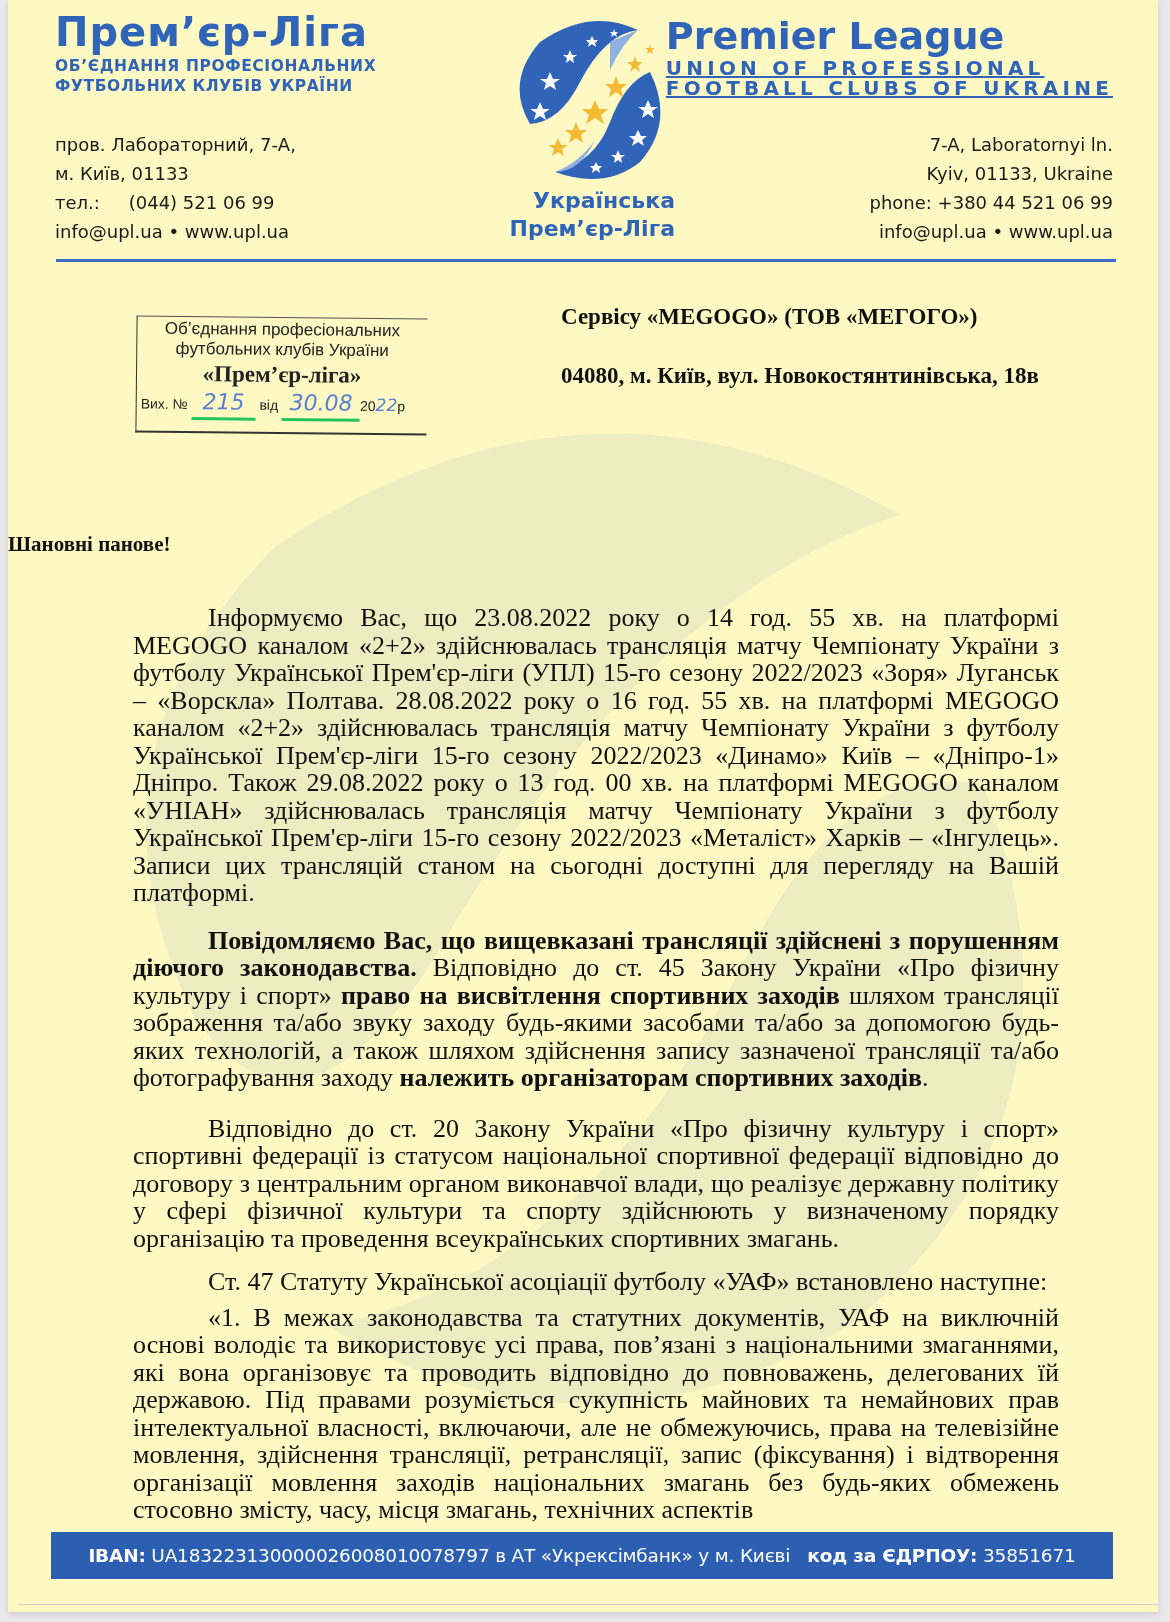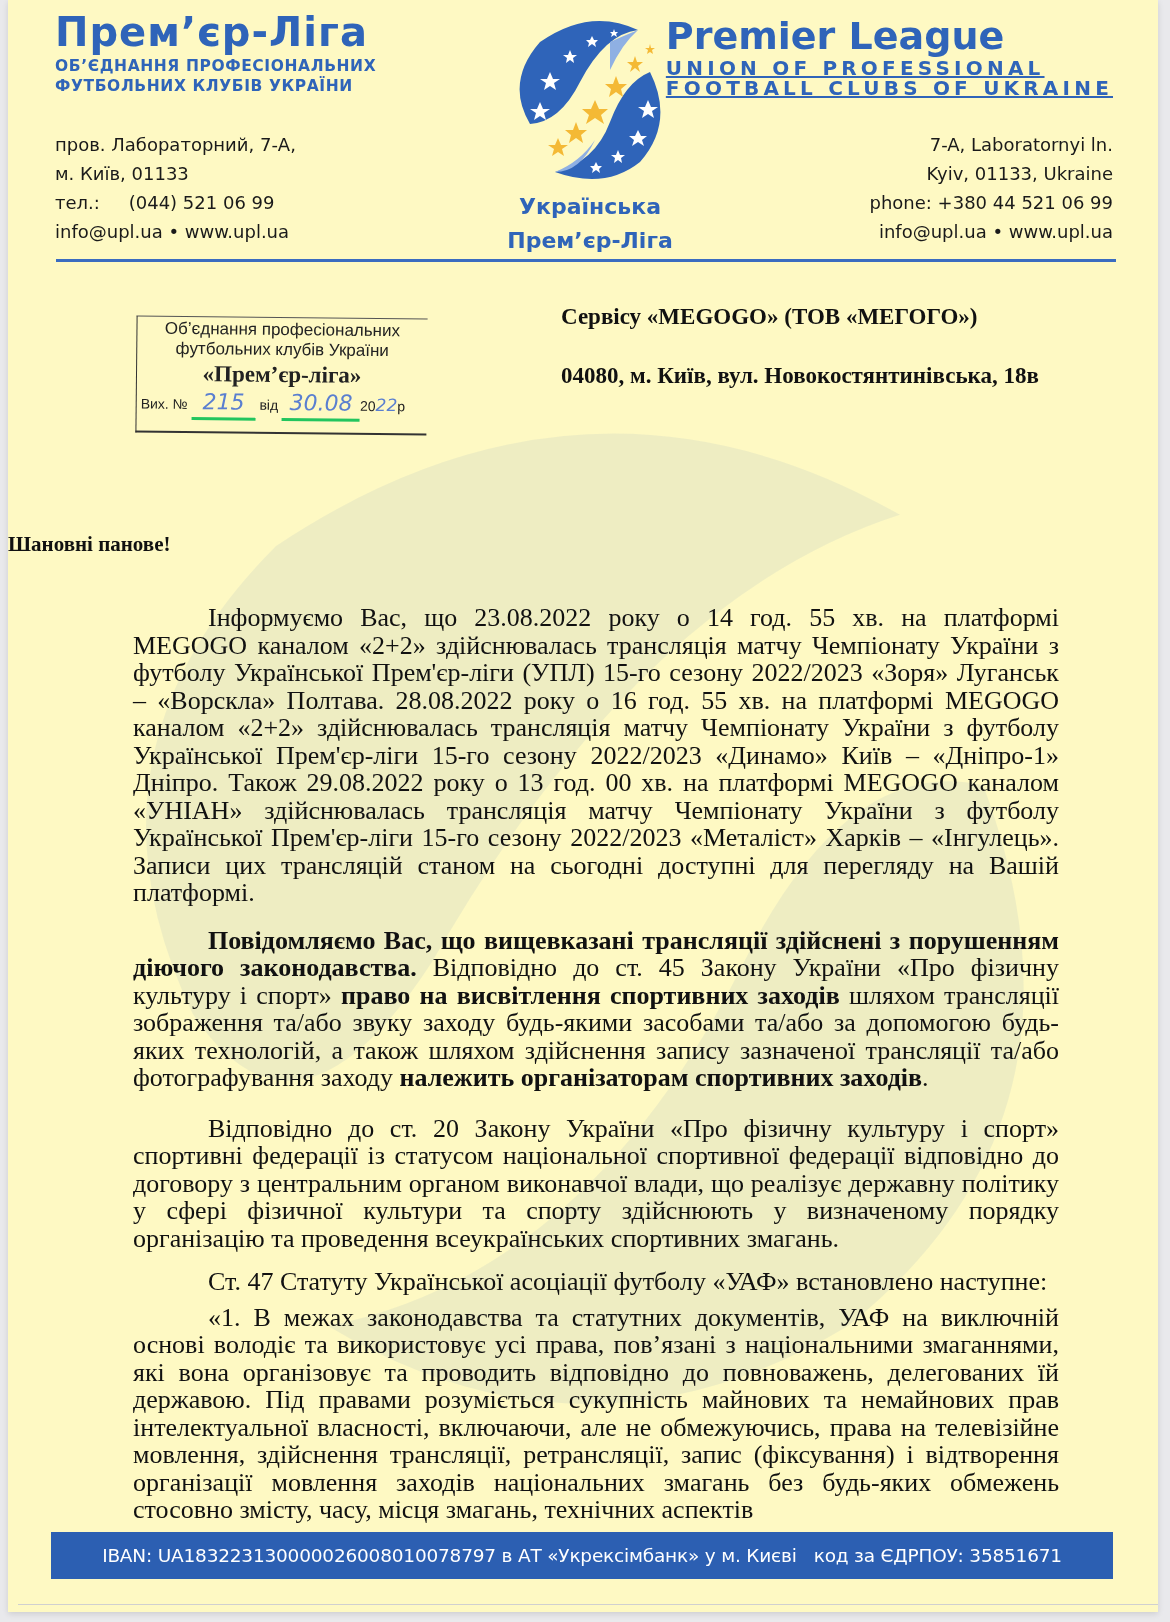--- a/index.html
+++ b/index.html
@@ -19,21 +19,21 @@
   .brand-ua { font-family: "DejaVu Sans", sans-serif; font-weight: bold; color: #2f64b9; font-size: 40px; line-height: 48px; letter-spacing: 1px; }
   .brand-sub { font-family: "DejaVu Sans", sans-serif; font-weight: bold; color: #2f64b9; font-size: 15.5px; line-height: 20px; letter-spacing: 0.6px; }
   .addr { font-family: "DejaVu Sans", sans-serif; font-size: 18px; line-height: 29px; color: #1a1a1a; }
   .addr-left { position: absolute; left: 47px; top: 130px; }
   .addr-left .phone-row span.lbl { display: inline-block; width: 68px; }
   .hdr-right { position: absolute; right: 45px; top: 14px; }
   .brand-en { font-family: "DejaVu Sans", sans-serif; font-weight: bold; color: #2f64b9; font-size: 38px; line-height: 44px; }
   .brand-en-sub { font-family: "DejaVu Sans", sans-serif; font-weight: bold; color: #2f64b9; font-size: 20px; line-height: 20px; letter-spacing: 4.2px; text-decoration: underline; }
   .addr-right { position: absolute; right: 45px; top: 130px; text-align: right; }
   .logo { position: absolute; left: 497px; top: 12px; width: 170px; height: 230px; text-align: center; }
-  .logo-text { font-family: "DejaVu Sans", sans-serif; font-weight: bold; color: #2f64b9; font-size: 22px; line-height: 26px; margin-top: 8px; }
+  .logo-text { font-family: "DejaVu Sans", sans-serif; font-weight: bold; color: #2f64b9; font-size: 22px; line-height: 26px; margin-top: 2px; text-align: right; }
   .hdr-line { position: absolute; left: 48px; top: 259px; width: 1060px; height: 3px; background: #3a6cc0; }
   
   .stamp {
     position: absolute; left: 128px; top: 317px; width: 290px; height: 114px;
     border-left: 1.5px solid #333; border-top: 1.5px solid #555; border-bottom: 2px solid #333;
     transform: rotate(0.6deg); font-family: "Liberation Sans", sans-serif; color: #222; text-align: center;
   }
   .stamp .l1 { font-size: 17px; line-height: 20px; margin-top: 2px; }
   .stamp .l2 { font-size: 17px; line-height: 20px; }
   .stamp .l3 { font-family: "Liberation Serif", serif; font-weight: bold; font-size: 23px; line-height: 30px; }
@@ -51,21 +51,21 @@
   .body p.gap1 { margin-top: 20px; }
   .body p.gap2 { margin-top: 23px; }
   .body p.gap3 { margin-top: 16px; }
   .body p.gap4 { margin-top: 8px; }
   .body b { font-weight: bold; }
   
   .footer {
     position: absolute; left: 43px; top: 1532px; width: 1062px; height: 47px; background: #2c5fb2;
     color: #ffffff; font-family: "DejaVu Sans", sans-serif; font-size: 18.5px; line-height: 47px; text-align: center; letter-spacing: -0.2px;
   }
-  .footer b { font-weight: normal; }
+  .footer b { font-weight: bold; }
   .bottom-rule { position: absolute; left: 10px; top: 1604px; width: 1140px; height: 1px; background: #d0d0d0; }
 </style>
 </head>
 <body>
 
 <div class="page">
 
   <svg class="watermark" viewBox="0 0 100 100">
     <path d="M20 15 Q50 -5 80 12 Q55 20 35 55 Q22 75 12 60 Q0 35 20 15 Z" fill="#2f64b9"></path>
     <path d="M88 38 Q100 70 75 90 Q50 105 25 90 Q50 85 65 55 Q75 35 88 38 Z" fill="#2f64b9"></path>

